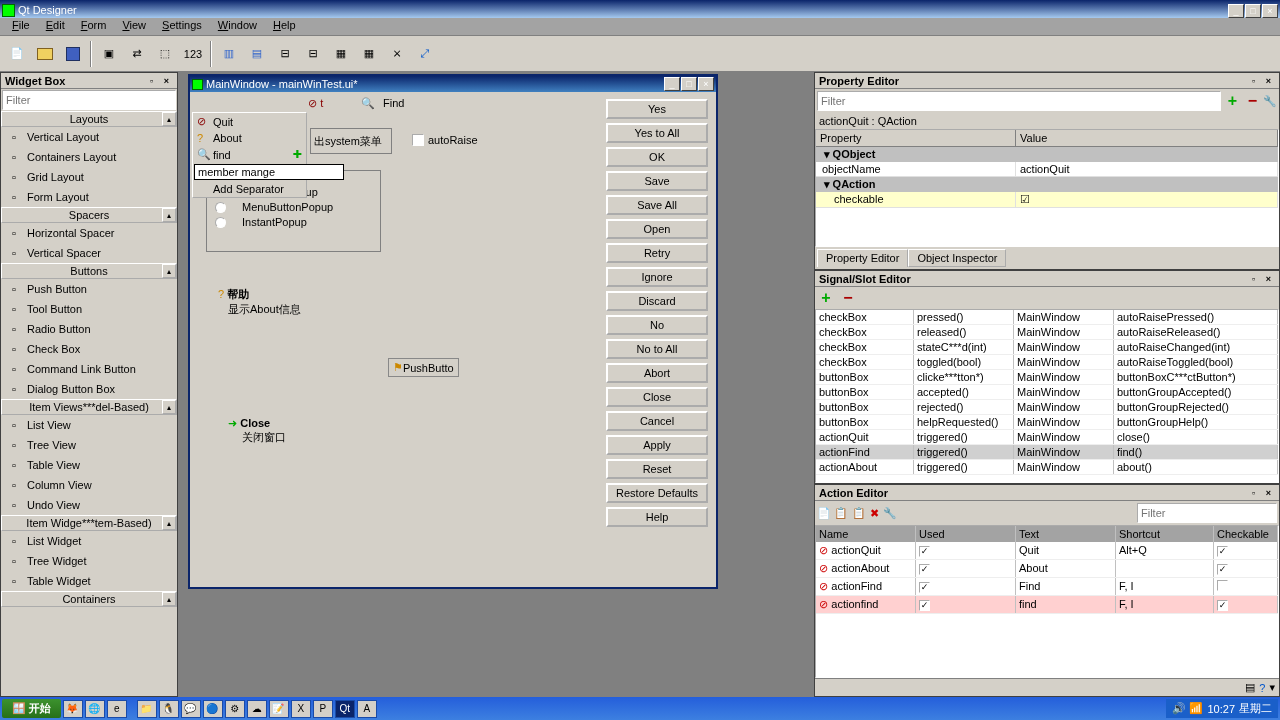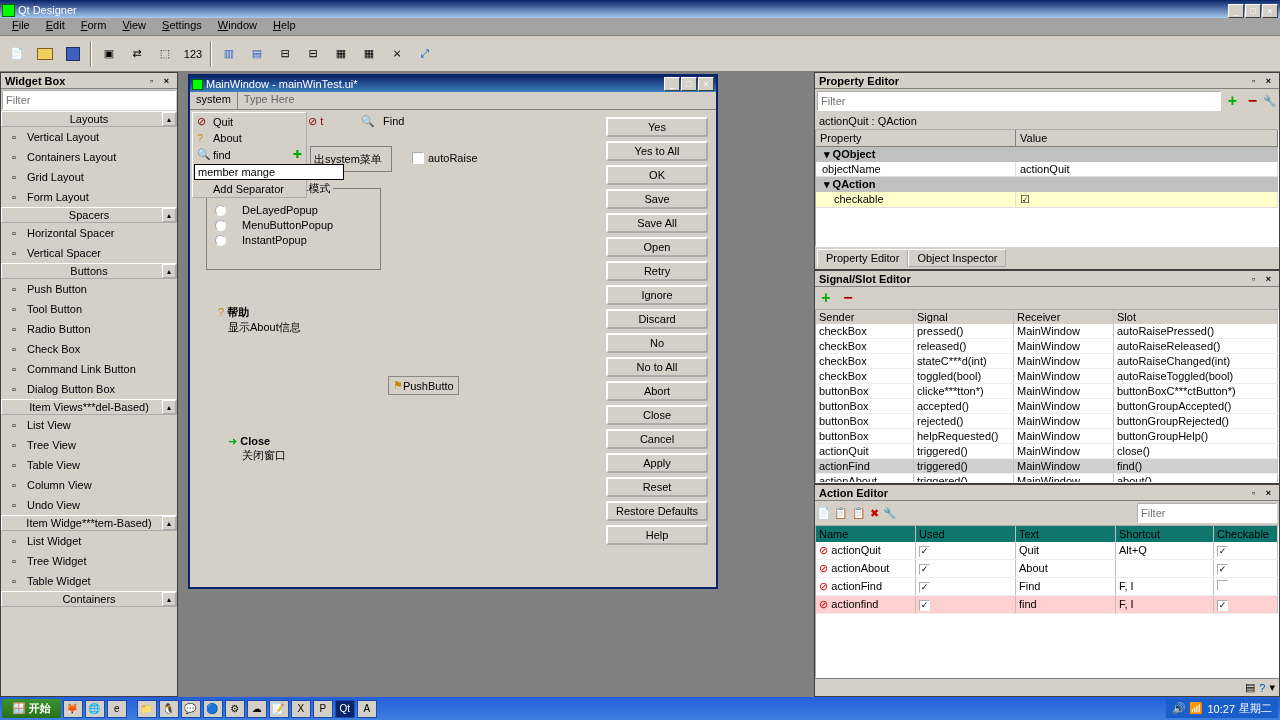--- a/index.html
+++ b/index.html
@@ -61,21 +61,21 @@
 .sig-tb{display:flex;padding:2px;gap:4px}
 .sig-tbl{flex:1;overflow:auto;border:1px inset #fff;background:#fff;font-size:10px}
 .sig-hdr{display:flex;background:#d4d0c8;position:sticky;top:0}
 .sig-hdr>div,.sig-row>div{padding:1px 3px;border-right:1px solid #c0c0c0;overflow:hidden;white-space:nowrap}
 .sig-row{display:flex;border-bottom:1px solid #eee}
 .sig-row.sel{background:#d0d0d0}
 .sc1{width:98px}.sc2{width:100px}.sc3{width:100px}.sc4{flex:1}
 .act-ed{flex:1}
 .act-tb{display:flex;padding:2px;gap:4px;align-items:center}
 .act-tbl{flex:1;overflow:auto;border:1px inset #fff;background:#fff}
-.act-hdr{display:flex;background:#0f766e;position:sticky;top:0}
+.act-hdr{display:flex;background:#a3a3a3;position:sticky;top:0}
 .act-hdr>div,.act-row>div{padding:2px 3px;border-right:1px solid #c0c0c0}
 .act-row{display:flex;border-bottom:1px solid #eee}
 .act-row.sel{background:#ffd0d0}
 .ac1{width:100px}.ac2{width:100px}.ac3{width:100px}.ac4{width:98px}.ac5{flex:1}
 .chk{width:11px;height:11px;border:1px inset #fff;background:#fff;display:inline-flex;align-items:center;justify-content:center;font-size:9px}
 .taskbar{height:23px;background:linear-gradient(#245edb,#3d80e0);display:flex;align-items:center;padding:0 2px;gap:2px}
 .start-btn{background:linear-gradient(#3c922e,#277019);color:#fff;padding:2px 10px;border-radius:2px;font-weight:bold;cursor:pointer}
 .tb-ico{width:20px;height:18px;background:#d4d0c8;border:1px solid #1a4ba8;cursor:pointer;display:flex;align-items:center;justify-content:center;font-size:10px}
 .tray{margin-left:auto;background:#1a5fc9;padding:2px 6px;color:#fff;display:flex;align-items:center;gap:4px}
 .ico-folder{width:16px;height:12px;background:#f0d060;border:1px solid #806020}
@@ -243,24 +243,20 @@
 <div class="design-win">
 <div class="dw-title">
         <span class="tb-icon" style="width:11px;height:11px"></span>
 <span>MainWindow - mainWinTest.ui*</span>
 <div class="win-btns">
           <div class="win-btn">_</div>
 <div class="win-btn">□</div>
 <div class="win-btn">×</div>
         </div>
       </div>
-<div class="dw-menu">
-<div class="dw-mi">system</div>
-<div class="dw-mi" style="border:none;color:#666">Type Here</div>
-</div>
 
 <div class="dw-menu-popup">
 <div class="pm-item">
           <span style="width:12px;color:#800">⊘</span>
           <span>Quit</span>
         </div>
 <div class="pm-item">
           <span style="width:12px;color:#c80">?</span>
           <span>About</span>
         </div>
@@ -389,26 +385,20 @@
           <span>Signal/Slot Editor</span>
           <span class="spacer"></span>
 <span class="panel-sm-btn">▫</span>
 <span class="panel-sm-btn">×</span>
         </div>
 <div class="sig-tb">
           <span class="plus-ico">+</span>
 <span class="minus-ico">−</span>
         </div>
 <div class="sig-tbl">
-<div class="sig-hdr">
-            <div class="sc1">Sender</div>
-            <div class="sc2">Signal</div>
-            <div class="sc3">Receiver</div>
-            <div class="sc4">Slot</div>
-          </div>
 <div id="sig-rows">
             <div class="sig-row">
               <div class="sc1">checkBox</div>
               <div class="sc2">pressed()</div>
               <div class="sc3">MainWindow</div>
               <div class="sc4">autoRaisePressed()</div>
             </div>
             <div class="sig-row">
               <div class="sc1">checkBox</div>
               <div class="sc2">released()</div>

